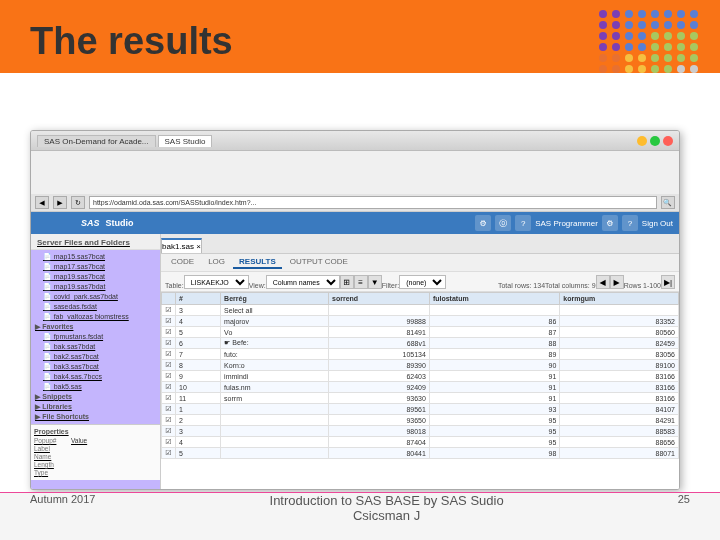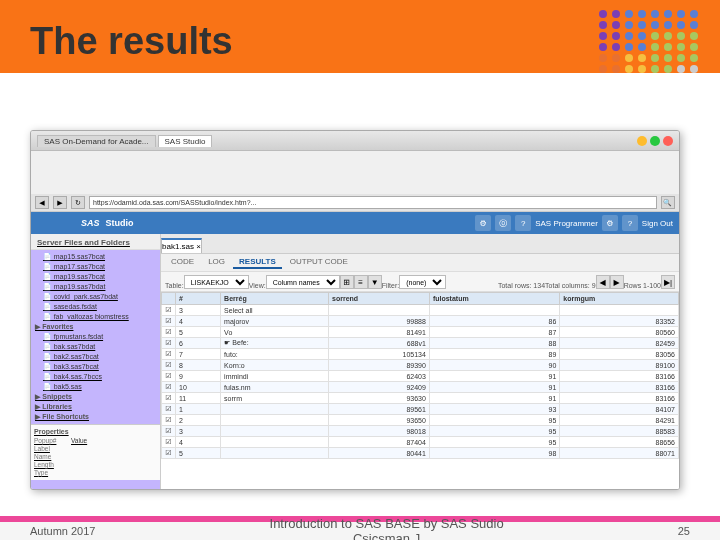--- a/index.html
+++ b/index.html
@@ -362,25 +362,25 @@
       padding: 0 6px;
       justify-content: space-between;
     }
 
     
     .footer {
       position: absolute;
       bottom: 0;
       left: 0;
       width: 720px;
-      height: 24px;
+      height: 48px;
       background: #f5f5f5;
-      border-top: 6px solid #ec4899;
-      display: flex;
-      align-items: center;
+      border-top: 1px solid #ec4899;
+      display: flex;
+      align-items: flex-start;
       padding: 0 30px;
       justify-content: space-between;
     }
     .footer-left {
       font-size: 11px;
       color: #555;
     }
     .footer-center {
       font-size: 13px;
       color: #555;

